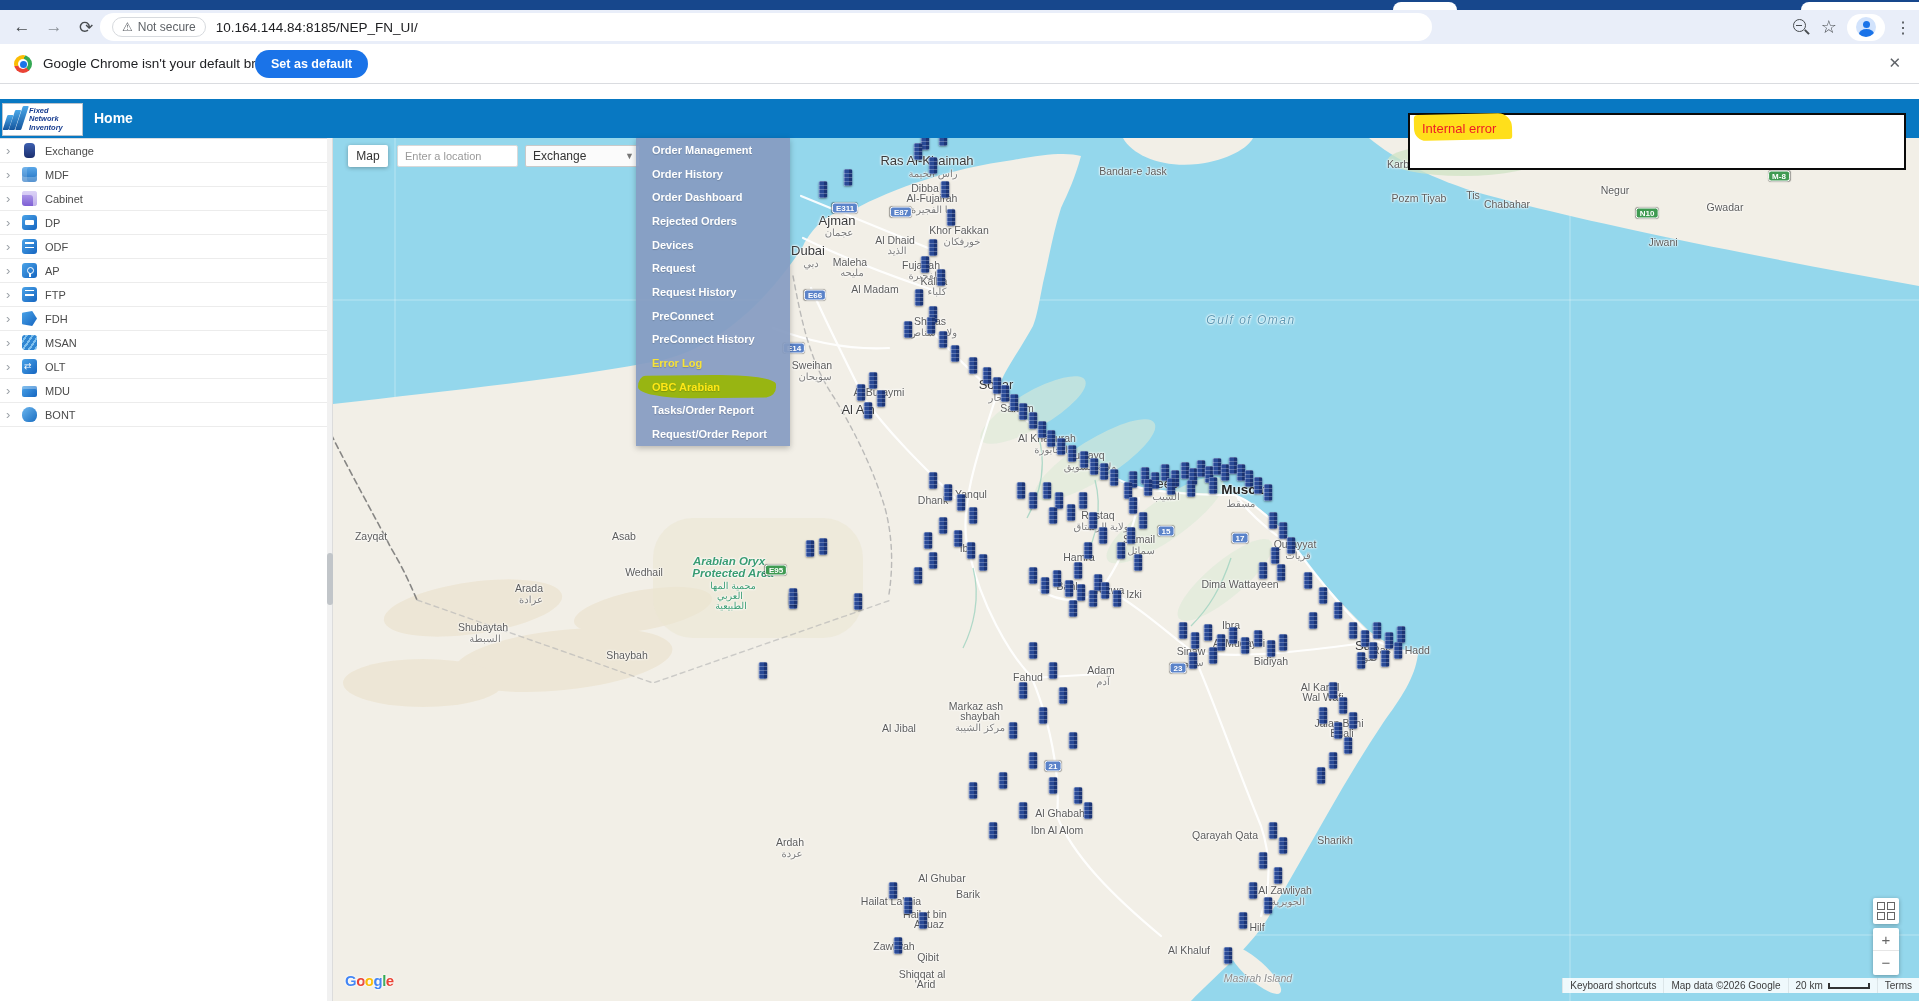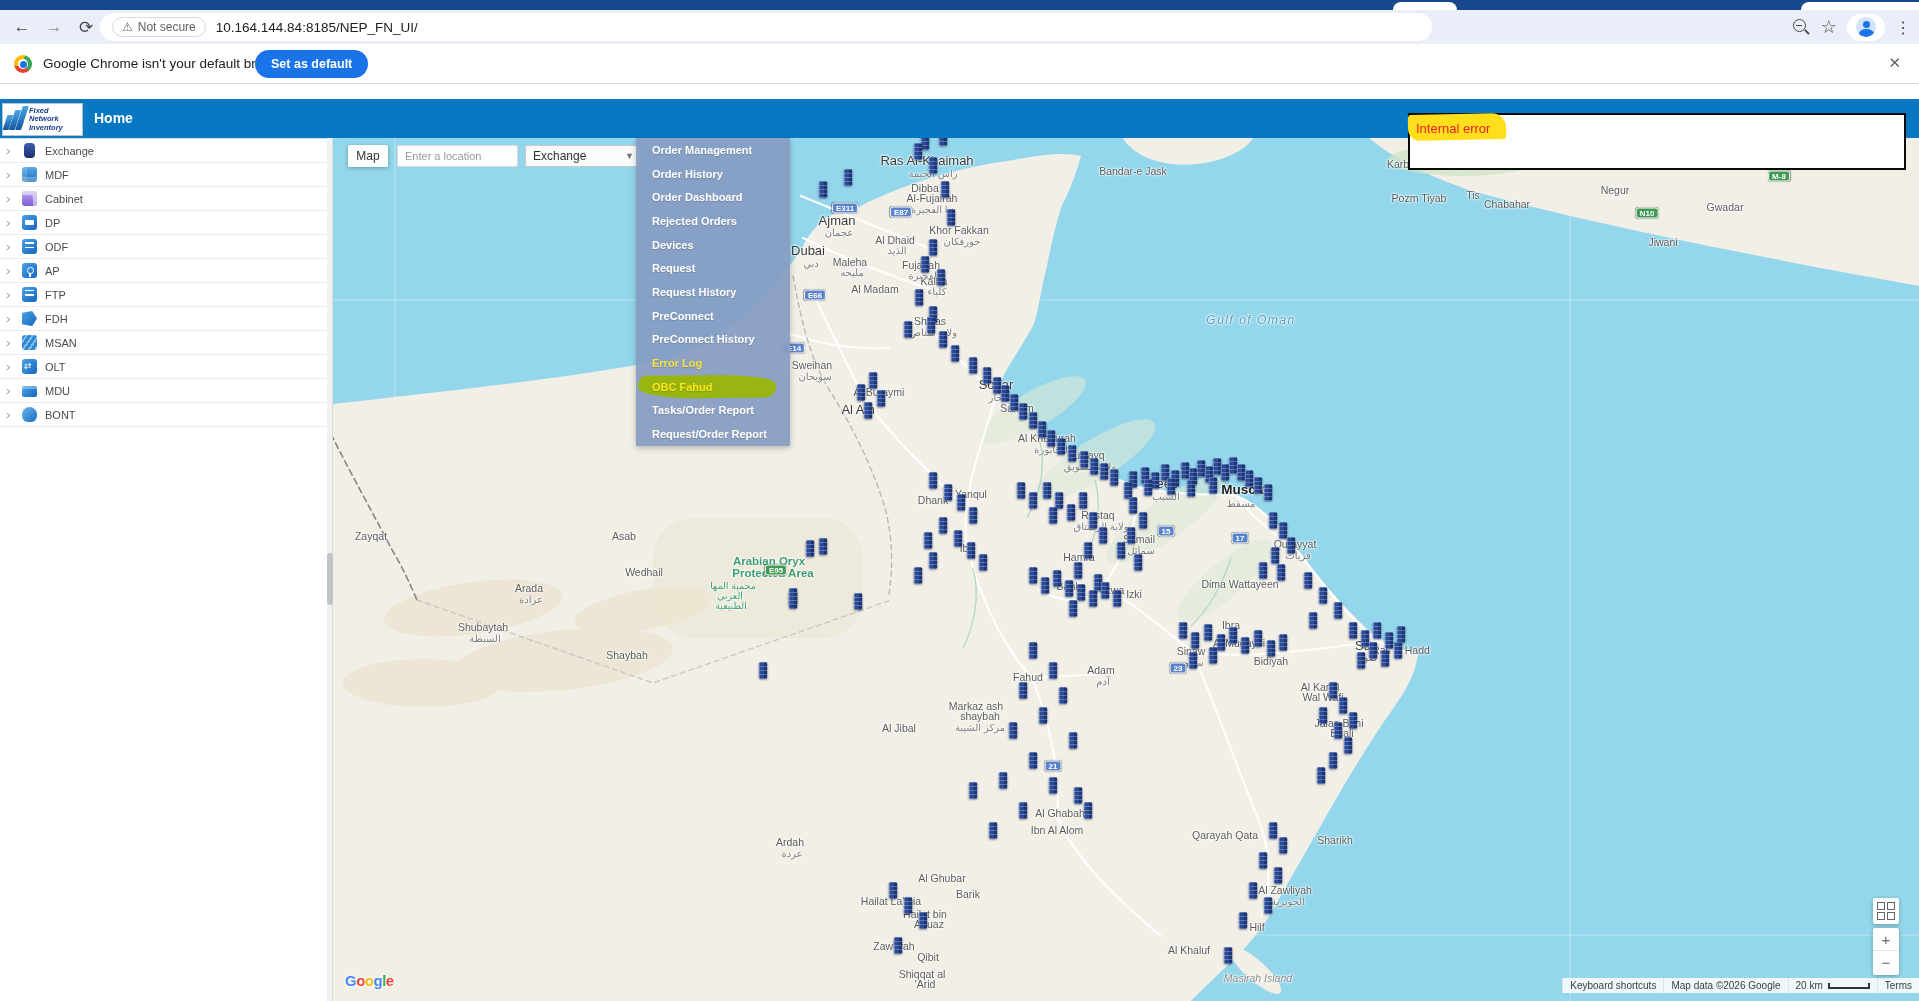--- a/index.html
+++ b/index.html
@@ -79,21 +79,21 @@
   
   .map{position:absolute;left:333px;top:138px;width:1586px;height:863px;background:#94d7ec;overflow:hidden;}
   .map svg{position:absolute;left:0;top:0;}
   .mlayer{position:absolute;left:0;top:0;width:100%;height:100%;}
   .mlabel{position:absolute;transform:translate(-50%,-50%);font-size:10.5px;color:#5b5b5b;white-space:nowrap;text-shadow:0 0 2px #fff,0 0 2px #fff,0 0 3px #fff;pointer-events:none;}
   .mlabel.lg{font-size:13px;color:#3a3a3a;}
   .mlabel.cap{font-size:13.5px;color:#222;font-weight:bold;}
   .mlabel.cap::before{content:'';display:inline-block;width:5px;height:5px;border:1.5px solid #333;background:#fff;border-radius:50%;margin-right:4px;vertical-align:1px;}
   .mlabel.ar{font-size:10px;color:#7b7b7b;}
   .mlabel.water{font-style:italic;color:#5e9ab5;font-size:12px;letter-spacing:1.5px;}
-  .mlabel.area{color:#399c73;font-size:11.5px;font-weight:bold;margin-left:40px;}
+  .mlabel.area{font-style:italic;color:#399c73;font-size:11.5px;font-weight:bold;}
   .mlabel.area-ar{color:#399c73;font-size:9.5px;}
   .mlabel.island{font-style:italic;color:#8a8a8a;}
   .shield{position:absolute;transform:translate(-50%,-50%);font-size:8px;font-weight:bold;color:#fff;background:#5b83c9;border:1px solid #fff;border-radius:3px;padding:0 3px;height:11px;line-height:10px;box-shadow:0 0 1px rgba(0,0,0,.4);}
   .shield.g{background:#3f9a52;}
   .marker{position:absolute;width:9px;height:17px;transform:translate(-50%,-100%);border-radius:2px;background-image:repeating-linear-gradient(180deg,rgba(255,255,255,.25) 0 1px,transparent 1px 4px),linear-gradient(90deg,#5d77b8 0 2px,#2a4a96 2px 6px,#1c3576 6px 9px);box-shadow:0 1px 2px rgba(0,0,0,.35);}
 
   
   .maptoolbar{position:absolute;left:0;top:0;width:100%;height:0;}
   .mapbtn{position:absolute;left:15px;top:7px;width:40px;height:22px;background:#fff;box-shadow:0 1px 4px rgba(0,0,0,.3);font-size:12px;color:#333;text-align:center;line-height:22px;border-radius:2px;}
   .locinput{position:absolute;left:64px;top:7px;width:121px;height:22px;border:1px solid #d9d9d9;background:#fff;font-size:11px;padding:0 7px;border-radius:2px;color:#333;}
@@ -103,21 +103,21 @@
 
   
   .ordermenu{position:absolute;left:636px;top:138px;width:154px;background:rgba(134,156,194,.93);box-shadow:0 2px 6px rgba(0,0,0,.25);}
   .menu-item{position:relative;height:23.7px;display:flex;align-items:center;padding-left:16px;}
   .menu-item span{position:relative;z-index:1;color:#fff;font-size:11px;font-weight:bold;text-shadow:0 1px 1px rgba(0,0,0,.18);}
   .menu-item.hl-text span{color:#f7e33a;}
   .menu-item.active-row span{color:#ffe816;}
   .menu-item.active-row::before{content:'';position:absolute;left:2px;right:14px;top:0;bottom:1px;background:#98b512;border-radius:8px 45% 10px 40%/50% 10px 45% 12px;transform:rotate(-.6deg);}
 
   
-  .errbanner{position:absolute;left:1408px;top:113px;width:498px;height:57px;background:#fff;border:2px solid #0a0a0a;padding:4px 6px;}
+  .errbanner{position:absolute;left:1408px;top:113px;width:498px;height:57px;background:#fff;border:2px solid #0a0a0a;padding:4px 12px;}
   .errtitlewrap{position:relative;display:inline-block;}
   .errtitlewrap::before{content:'';position:absolute;left:-8px;top:-5px;width:98px;height:26px;background:#ffdf1b;border-radius:4px 14px 3px 12px;transform:rotate(-1.2deg);}
   .errtitle{position:relative;font-size:13px;color:#ee1c25;}
   .errmsg{margin-top:5px;font-size:12.5px;color:#ee1c25;}
 
   
   .glogo{position:absolute;left:12px;bottom:12px;font-size:15px;font-weight:bold;letter-spacing:-.5px;text-shadow:0 0 2px #fff,0 0 3px #fff;}
   .attrbar{position:absolute;right:0;bottom:8px;display:flex;font-size:10px;color:#3c3c3c;}
   .attr-seg{background:rgba(255,255,255,.85);padding:2px 7px;display:flex;align-items:center;border-left:1px solid rgba(0,0,0,.08);}
   .scalebar{display:inline-block;width:42px;height:6px;border:2px solid #333;border-top:none;margin-left:5px;}
@@ -664,21 +664,21 @@
       <div class="menu-item">
         <span>PreConnect</span>
       </div>
       <div class="menu-item">
         <span>PreConnect History</span>
       </div>
       <div class="menu-item hl-text">
         <span>Error Log</span>
       </div>
       <div class="menu-item active-row">
-        <span>OBC Fahud</span>
+        <span>OBC Arabian</span>
       </div>
       <div class="menu-item">
         <span>Tasks/Order Report</span>
       </div>
       <div class="menu-item">
         <span>Request/Order Report</span>
       </div>
     </div>
 
   <div class="errbanner">

